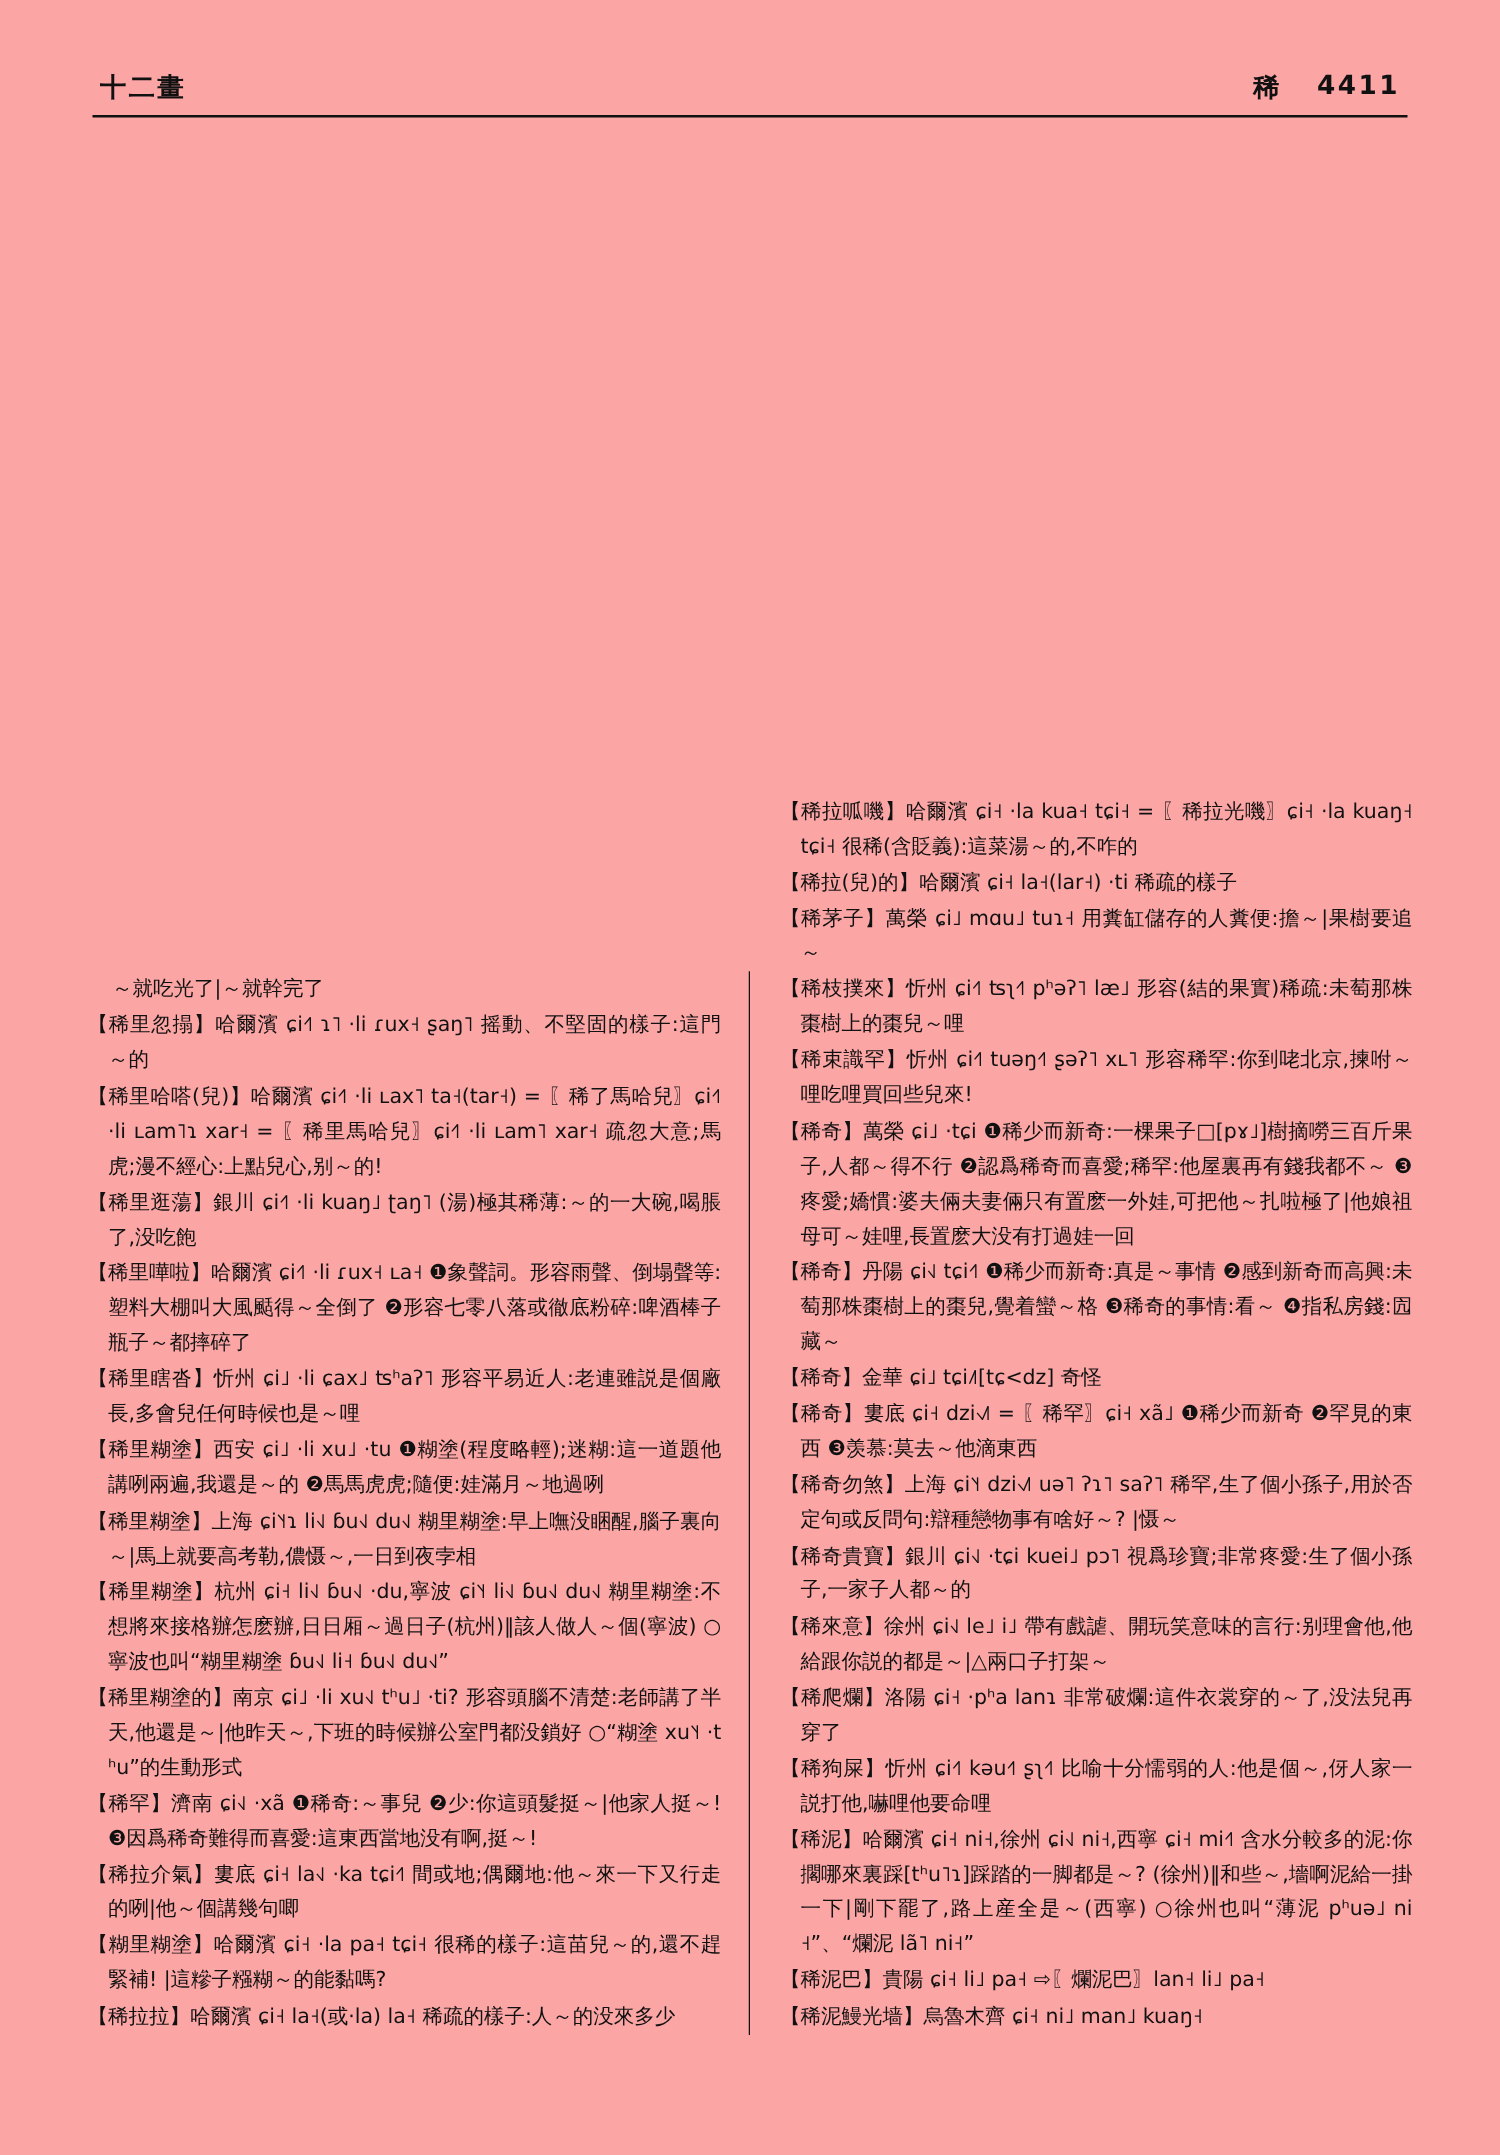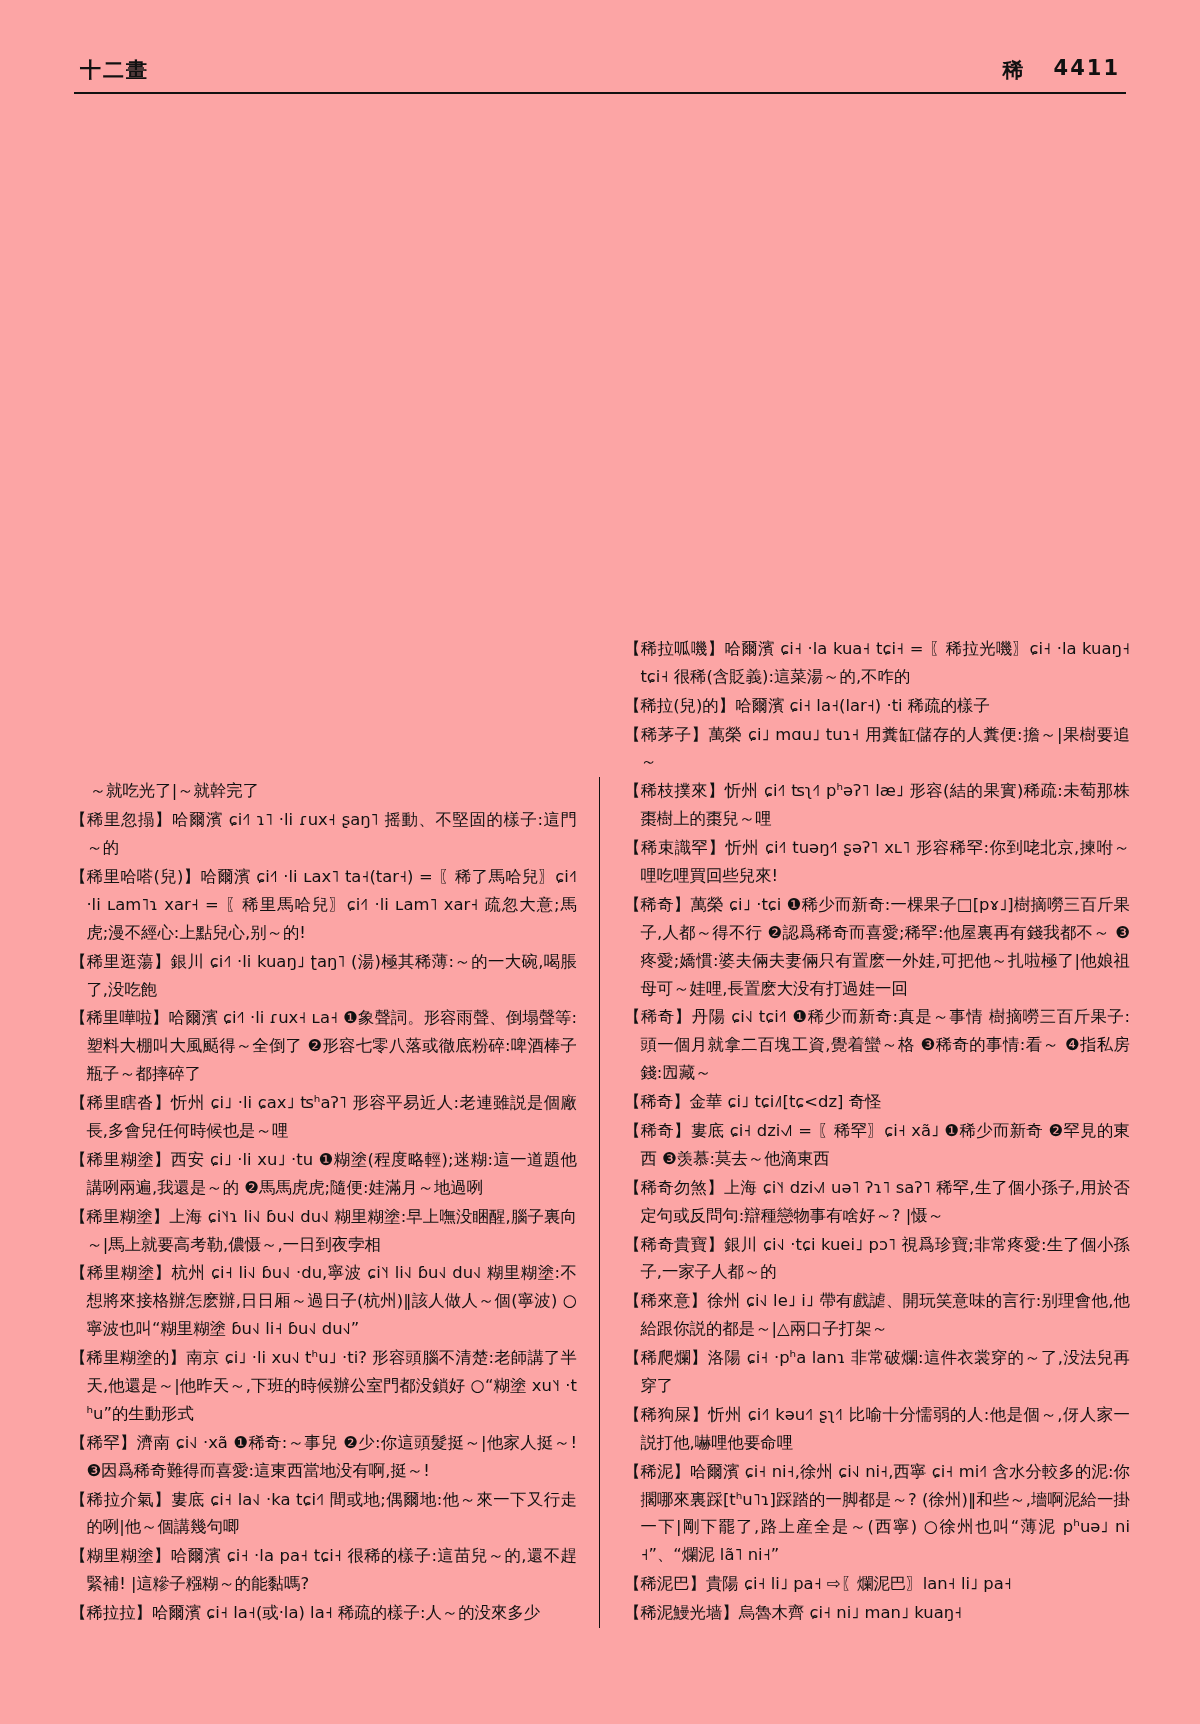--- a/index.html
+++ b/index.html
@@ -101,21 +101,21 @@
       <div class="entry">【糊里糊塗】哈爾濱 ɕi˧ ·la pa˧ tɕi˧ 很稀的樣子:這苗兒～的,還不趕緊補! |這糝子糨糊～的能黏嗎?</div>
       <div class="entry">【稀拉拉】哈爾濱 ɕi˧ la˧(或·la) la˧ 稀疏的樣子:人～的没來多少</div>
     </div>
     <div class="col right">
       <div class="entry">【稀拉呱嘰】哈爾濱 ɕi˧ ·la kua˧ tɕi˧ = 〖稀拉光嘰〗ɕi˧ ·la kuaŋ˧ tɕi˧ 很稀(含貶義):這菜湯～的,不咋的</div>
       <div class="entry">【稀拉(兒)的】哈爾濱 ɕi˧ la˧(lar˧) ·ti 稀疏的樣子</div>
       <div class="entry">【稀茅子】萬榮 ɕi˩ mɑu˩ tuɿ˧ 用糞缸儲存的人糞便:擔～|果樹要追～</div>
       <div class="entry">【稀枝撲來】忻州 ɕi˧˥ ʦʅ˧˥ pʰəʔ˥ læ˩ 形容(結的果實)稀疏:未萄那株棗樹上的棗兒～哩</div>
       <div class="entry">【稀束識罕】忻州 ɕi˧˥ tuəŋ˧˥ ʂəʔ˥ xʟ˥ 形容稀罕:你到咾北京,揀咐～哩吃哩買回些兒來!</div>
       <div class="entry">【稀奇】萬榮 ɕi˩ ·tɕi ❶稀少而新奇:一棵果子□[pɤ˩]樹摘嘮三百斤果子,人都～得不行 ❷認爲稀奇而喜愛;稀罕:他屋裏再有錢我都不～ ❸疼愛;嬌慣:婆夫倆夫妻倆只有置麽一外娃,可把他～扎啦極了|他娘祖母可～娃哩,長置麽大没有打過娃一回</div>
-      <div class="entry">【稀奇】丹陽 ɕi˧˩ tɕi˧˥ ❶稀少而新奇:真是～事情 樹摘嘮三百斤果子:頭一個月就拿二百塊工資,覺着蠻～格 ❸稀奇的事情:看～ ❹指私房錢:囥藏～</div>
+      <div class="entry">【稀奇】丹陽 ɕi˧˩ tɕi˧˥ ❶稀少而新奇:真是～事情 ❷感到新奇而高興:未萄那株棗樹上的棗兒,覺着蠻～格 ❸稀奇的事情:看～ ❹指私房錢:囥藏～</div>
       <div class="entry">【稀奇】金華 ɕi˩ tɕi˩˥[tɕ&lt;dz] 奇怪</div>
       <div class="entry">【稀奇】婁底 ɕi˧ dzi˧˩˥ = 〖稀罕〗ɕi˧ xã˩ ❶稀少而新奇 ❷罕見的東西 ❸羡慕:莫去～他滴東西</div>
       <div class="entry">【稀奇勿煞】上海 ɕi˥˧ dzi˧˩˥ uə˥ ʔɿ˥ saʔ˥ 稀罕,生了個小孫子,用於否定句或反問句:辯種戀物事有啥好～? |慑～</div>
       <div class="entry">【稀奇貴寶】銀川 ɕi˧˩ ·tɕi kuei˩ pɔ˥ 視爲珍寶;非常疼愛:生了個小孫子,一家子人都～的</div>
       <div class="entry">【稀來意】徐州 ɕi˧˩ le˩ i˩ 帶有戲謔、開玩笑意味的言行:别理會他,他給跟你説的都是～|△兩口子打架～</div>
       <div class="entry">【稀爬爛】洛陽 ɕi˧ ·pʰa lanɿ 非常破爛:這件衣裳穿的～了,没法兒再穿了</div>
       <div class="entry">【稀狗屎】忻州 ɕi˧˥ kəu˧˥ ʂʅ˧˥ 比喻十分懦弱的人:他是個～,伢人家一説打他,嚇哩他要命哩</div>
       <div class="entry">【稀泥】哈爾濱 ɕi˧ ni˧,徐州 ɕi˧˩ ni˧,西寧 ɕi˧ mi˧˥ 含水分較多的泥:你擱哪來裏踩[tʰu˥ɿ]踩踏的一脚都是～? (徐州)‖和些～,墻啊泥給一掛一下|剛下罷了,路上産全是～(西寧) ○徐州也叫“薄泥 pʰuə˩ ni˧”、“爛泥 lã˥ ni˧”</div>
       <div class="entry">【稀泥巴】貴陽 ɕi˧ li˩ pa˧ ⇨〖爛泥巴〗lan˧ li˩ pa˧</div>
       <div class="entry">【稀泥鰻光墙】烏魯木齊 ɕi˧ ni˩ man˩ kuaŋ˧</div>

